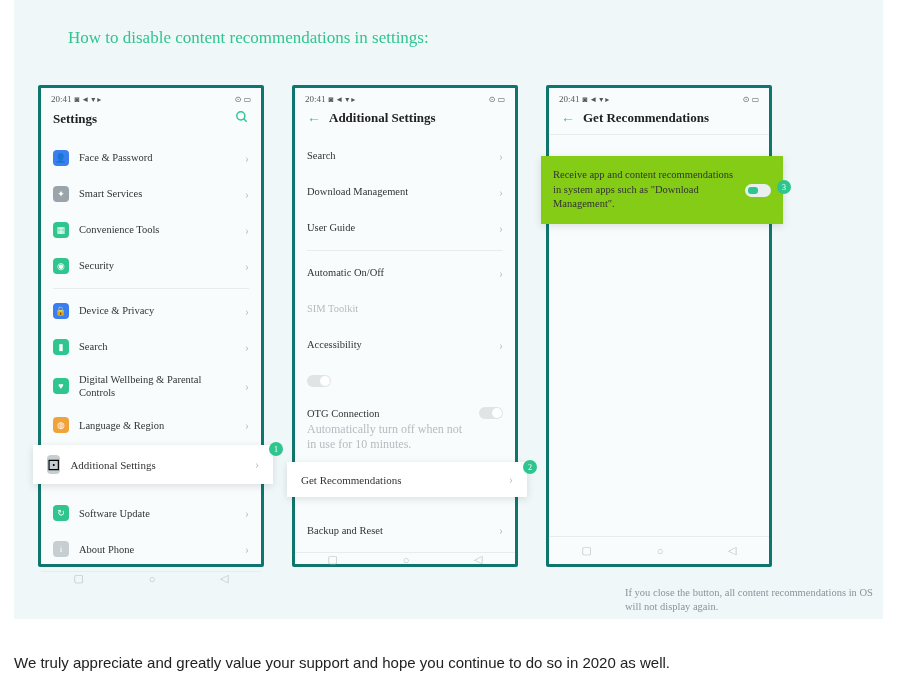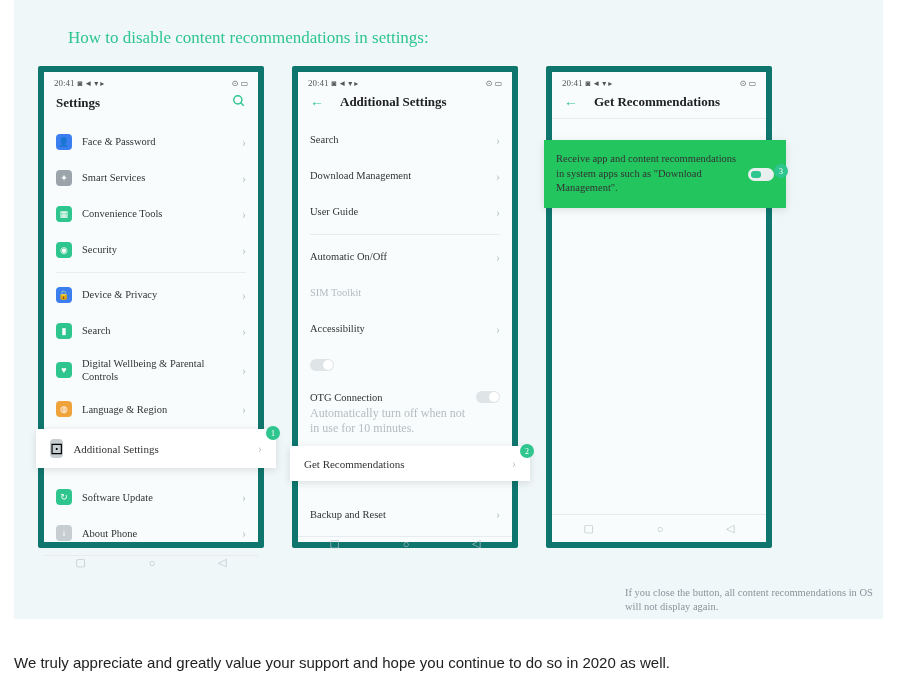--- a/index.html
+++ b/index.html
@@ -34,42 +34,43 @@
   }
   .phones {
     display: flex;
     gap: 28px;
     justify-content: flex-start;
     position: relative;
   }
   .phone {
     width: 226px;
     background: #f8fcfd;
-    border: 6px solid #0f766e;
+    border: 3px solid #0f766e;
     border-radius: 2px;
     display: flex;
     flex-direction: column;
     position: relative;
     height: 482px;
+    margin-top: 19px;
   }
   .status-bar {
     display: flex;
     justify-content: space-between;
     align-items: center;
     padding: 6px 10px 2px 10px;
     font-size: 9px;
     color: #555;
   }
   .status-left, .status-right { display: flex; gap: 3px; align-items: center; }
   .status-dot { font-size: 8px; }
   .phone-header {
     display: flex;
     align-items: center;
     padding: 4px 12px 8px 12px;
-    gap: 16px;
+    gap: 8px;
   }
   .phone-header.titleonly { justify-content: space-between; }
   .header-title {
     font-size: 13px;
     font-weight: 600;
     color: #222;
   }
   .search-ico { color: #2fc58f; font-size: 14px; }
   .back-ico { color: #2fc58f; font-size: 14px; font-weight: bold; }
   .divider { height: 1px; background: #e7edef; margin: 0 0; }
@@ -163,21 +164,21 @@
   .ic-green { background: #2fc58f; }
   .ic-orange { background: #f0a23b; }
   .ic-lgrey { background: #c7ced2; }
 
   
   .rec-card {
     position: absolute;
     left: -8px;
     top: 68px;
     width: 242px;
-    background: #22c55e;
+    background: #84cc16;
     box-shadow: 0 2px 8px rgba(0,0,0,0.12);
     padding: 12px 12px;
     display: flex;
     align-items: center;
     gap: 10px;
     z-index: 3;
   }
   .rec-card .txt { font-size: 10.5px; color: #333; line-height: 1.4; flex: 1; }
   .rec-toggle {
     width: 26px; height: 13px; border-radius: 7px; background: #e8efee; position: relative; flex-shrink: 0;

